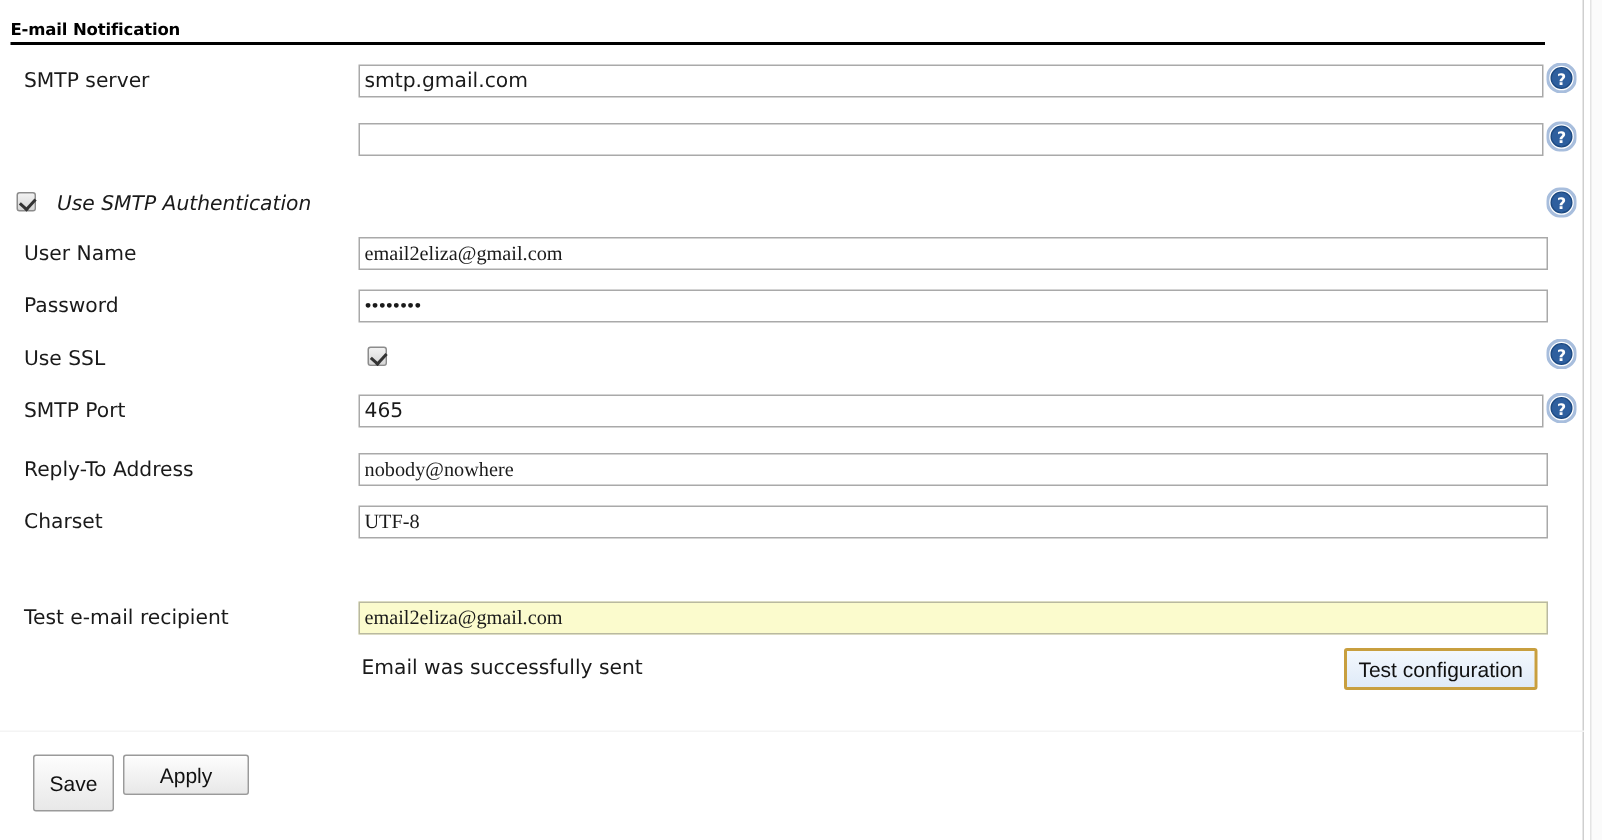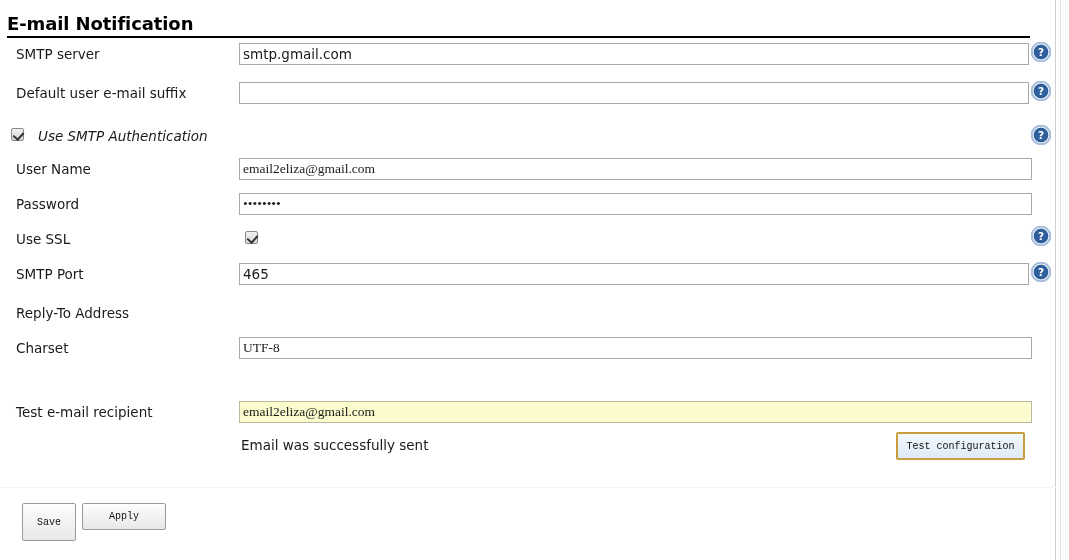--- a/index.html
+++ b/index.html
@@ -44,21 +44,21 @@
     box-sizing: border-box;
   }
 
   
   .section-header {
     position: absolute;
     left: 7px;
     top: 13px;
     width: 1023px;
     font-weight: bold;
-    font-size: 18px;
+    font-size: 11px;
     color: #000;
     letter-spacing: -0.1px;
     border-bottom: 2px solid #000;
     padding-bottom: 2px;
     box-sizing: border-box;
   }
 
   
   .row {
     position: absolute;
@@ -142,22 +142,22 @@
     left: 241px;
     font-size: 13.5px;
     color: #1a1a1a;
     white-space: nowrap;
   }
 
   
   .btn {
     position: absolute;
     box-sizing: border-box;
-    font-family: Liberation Mono, monospace;
-    font-size: 10px;
+    font-family: Liberation Sans, sans-serif;
+    font-size: 14px;
     color: #111;
     text-align: center;
     cursor: pointer;
     border-radius: 2px;
     padding: 0;
   }
   .btn-std {
     background: linear-gradient(#fdfdfd, #e8e8e8);
     border: 1px solid #9a9a9a;
     box-shadow: inset 0 1px 0 #ffffff;
@@ -193,21 +193,20 @@
         <circle cx="10" cy="10" r="9.3" fill="#ffffff"></circle>
         <circle cx="10" cy="10" r="9.3" fill="none" stroke="#a8bedd" stroke-width="2.2"></circle>
         <circle cx="10" cy="10" r="6.9" fill="#2e5f9e"></circle>
         <circle cx="10" cy="10" r="6.9" fill="none" stroke="#1d4a82" stroke-width="0.9"></circle>
         <text x="10" y="14.4" font-family="DejaVu Sans, sans-serif" font-size="10.5" font-weight="bold" fill="#ffffff" text-anchor="middle">?</text>
       </svg>
     </span>
   </div>
 
   <div class="row" style="top:82px;">
-    <span class="label">Default user e-mail suffix</span>
     <input class="field w-help" type="text" value="" style="">
     <span class="help-icon" style="left:1031px; top:-1px;">
       <svg width="20" height="20" viewBox="0 0 20 20">
         <circle cx="10" cy="10" r="9.3" fill="#ffffff"></circle>
         <circle cx="10" cy="10" r="9.3" fill="none" stroke="#a8bedd" stroke-width="2.2"></circle>
         <circle cx="10" cy="10" r="6.9" fill="#2e5f9e"></circle>
         <circle cx="10" cy="10" r="6.9" fill="none" stroke="#1d4a82" stroke-width="0.9"></circle>
         <text x="10" y="14.4" font-family="DejaVu Sans, sans-serif" font-size="10.5" font-weight="bold" fill="#ffffff" text-anchor="middle">?</text>
       </svg>
     </span>
@@ -260,20 +259,21 @@
         <circle cx="10" cy="10" r="9.3" fill="none" stroke="#a8bedd" stroke-width="2.2"></circle>
         <circle cx="10" cy="10" r="6.9" fill="#2e5f9e"></circle>
         <circle cx="10" cy="10" r="6.9" fill="none" stroke="#1d4a82" stroke-width="0.9"></circle>
         <text x="10" y="14.4" font-family="DejaVu Sans, sans-serif" font-size="10.5" font-weight="bold" fill="#ffffff" text-anchor="middle">?</text>
       </svg>
     </span>
   </div>
 
   <div class="row" style="top:302px;">
     <span class="label">Reply-To Address</span>
+    <input class="field w-full" type="text" value="nobody@nowhere" style="">
   </div>
 
   <div class="row" style="top:337px;">
     <span class="label">Charset</span>
     <input class="field w-full" type="text" value="UTF-8" style="">
   </div>
 
 
   <div class="row" style="top:401px;">
     <span class="label">Test e-mail recipient</span>

